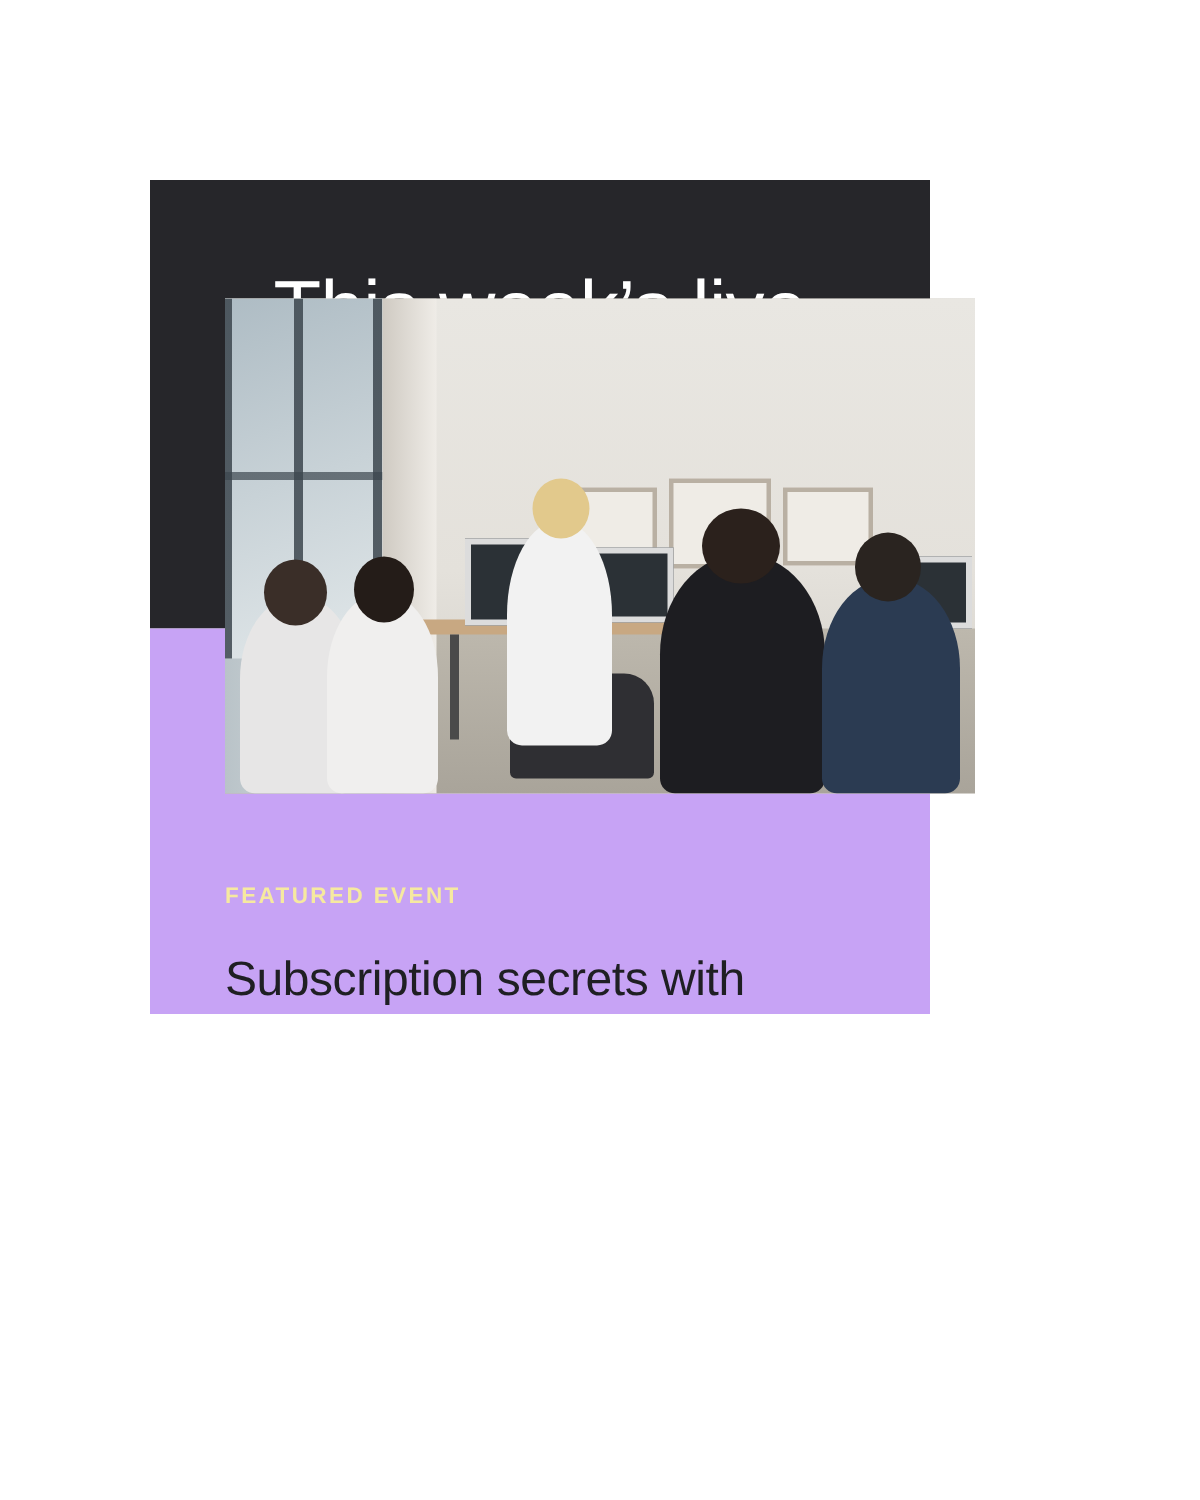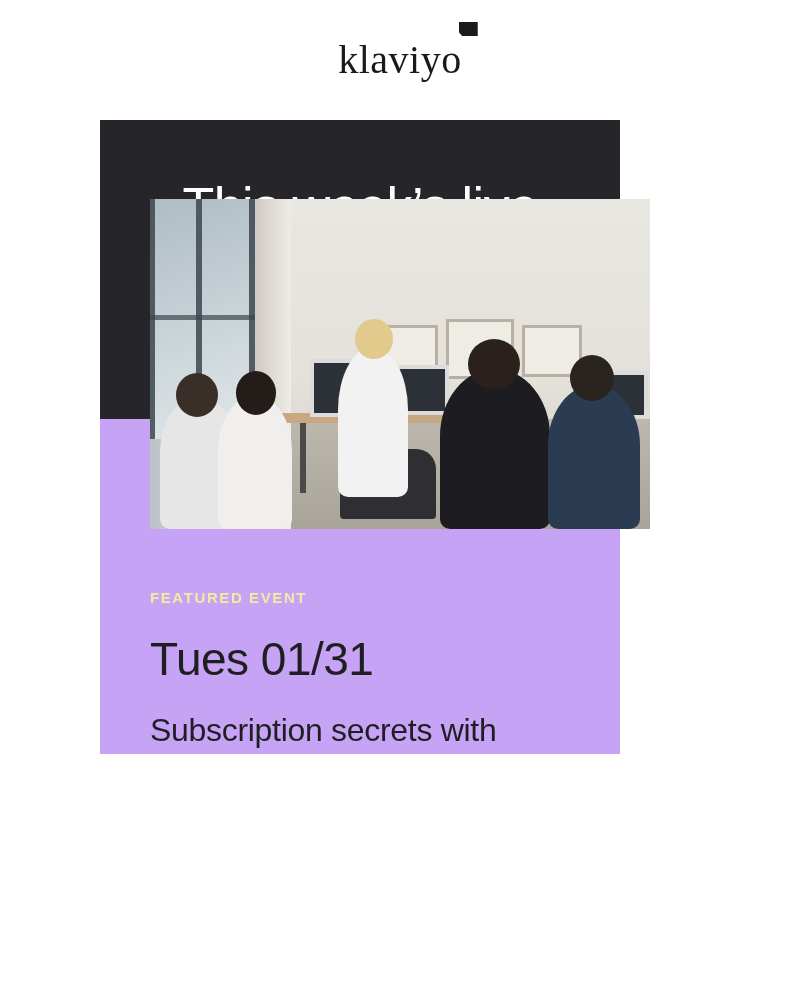--- a/index.html
+++ b/index.html
@@ -192,26 +192,20 @@
     line-height: 48px;
     font-weight: 400;
     letter-spacing: -0.3px;
   }
 </style>
 </head>
 <body>
 
 <div class="email-wrap">
 
-  <div class="logo-band">
-    <div class="logo">
-      <span>klaviyo</span>
-      <span class="logo-flag"></span>
-    </div>
-  </div>
 
   <div class="content-col">
 
     <div class="hero">
       <h1>
         <span>This week’s live</span><br>
         <span>training schedule</span>
       </h1>
       <p class="sub">See what we have in store for you this week:</p>
       <div class="hero-spacer"></div>
@@ -243,19 +237,18 @@
           <div class="p-head ph-p3h"></div>
           <div class="person ph-p4"></div>
           <div class="p-head ph-p4h"></div>
           <div class="person ph-p5"></div>
           <div class="p-head ph-p5h"></div>
         </div>
       </div>
 
       <div class="purple-body" style="padding-top:170px;">
         <p class="kicker">FEATURED EVENT</p>
-        <h2 class="event-date">Tues 01/31</h2>
         <h3 class="event-title">Subscription secrets with</h3>
       </div>
 
     </div>
   </div>
 </div>
 
 </body></html>

